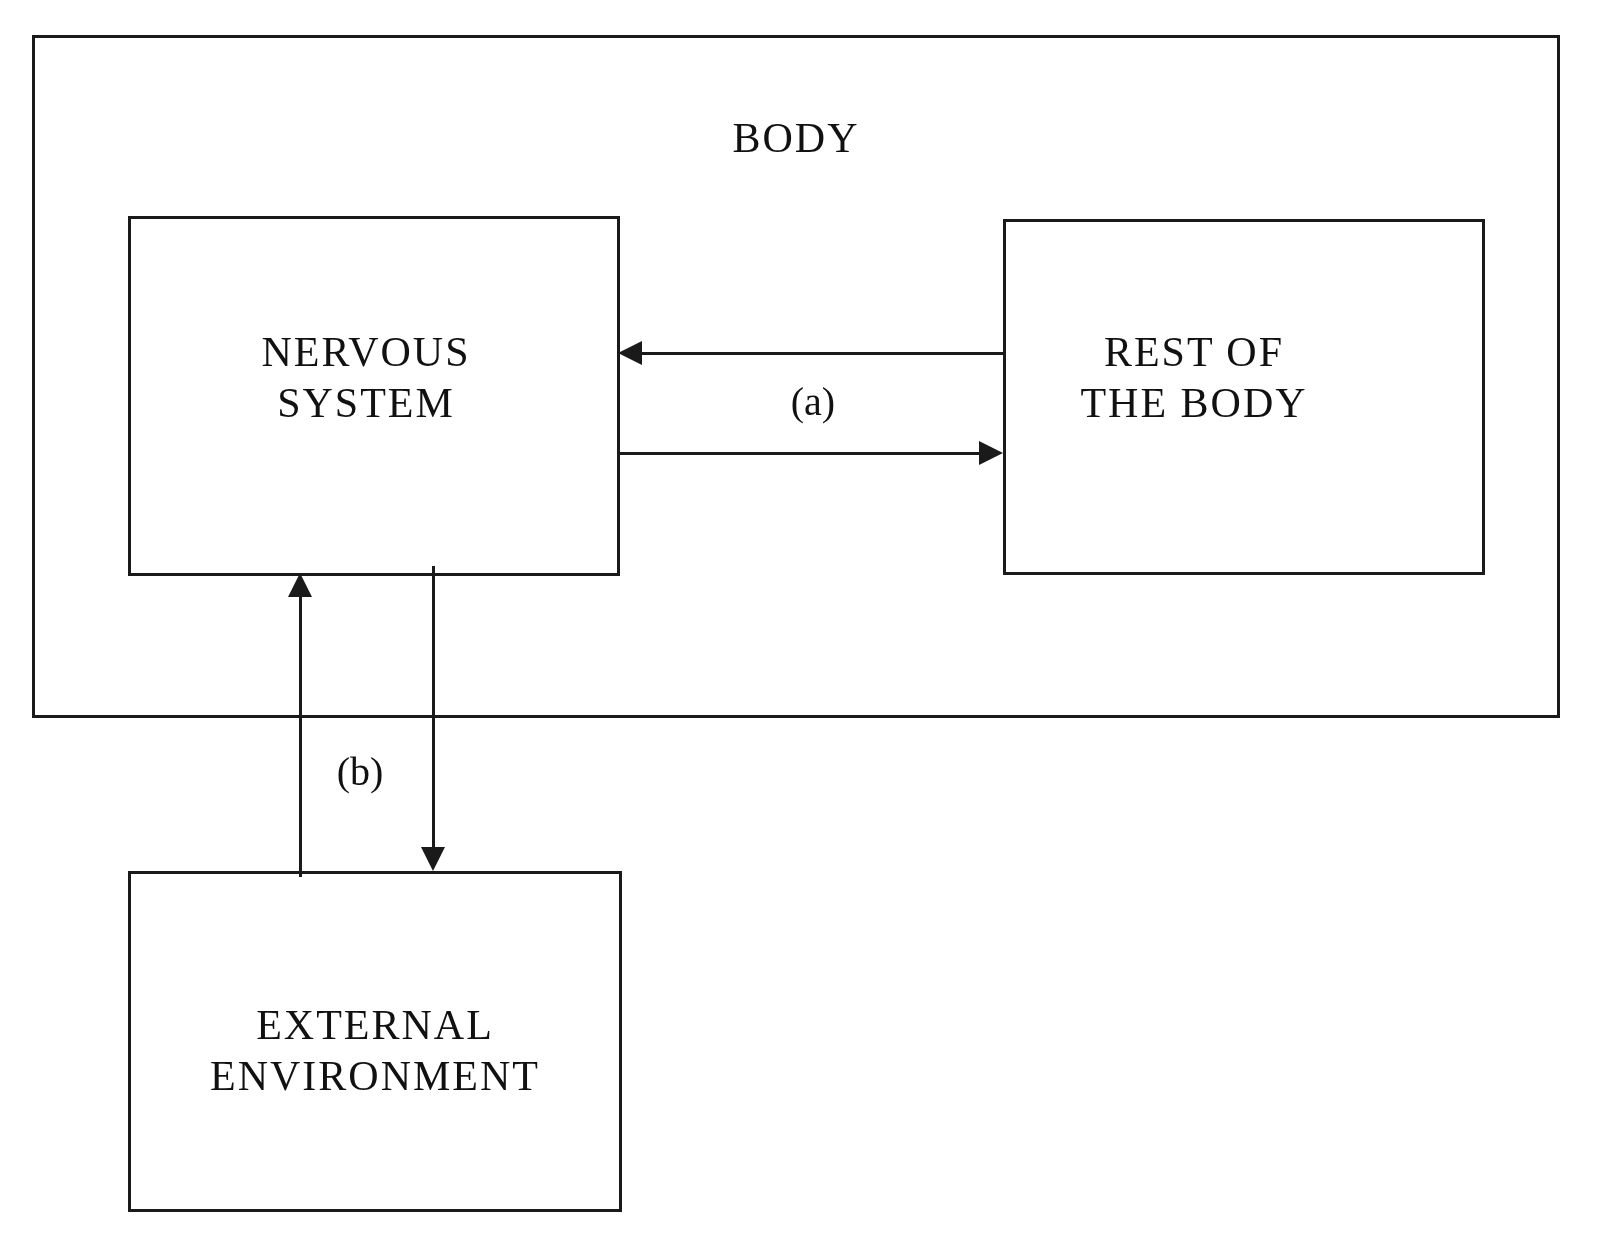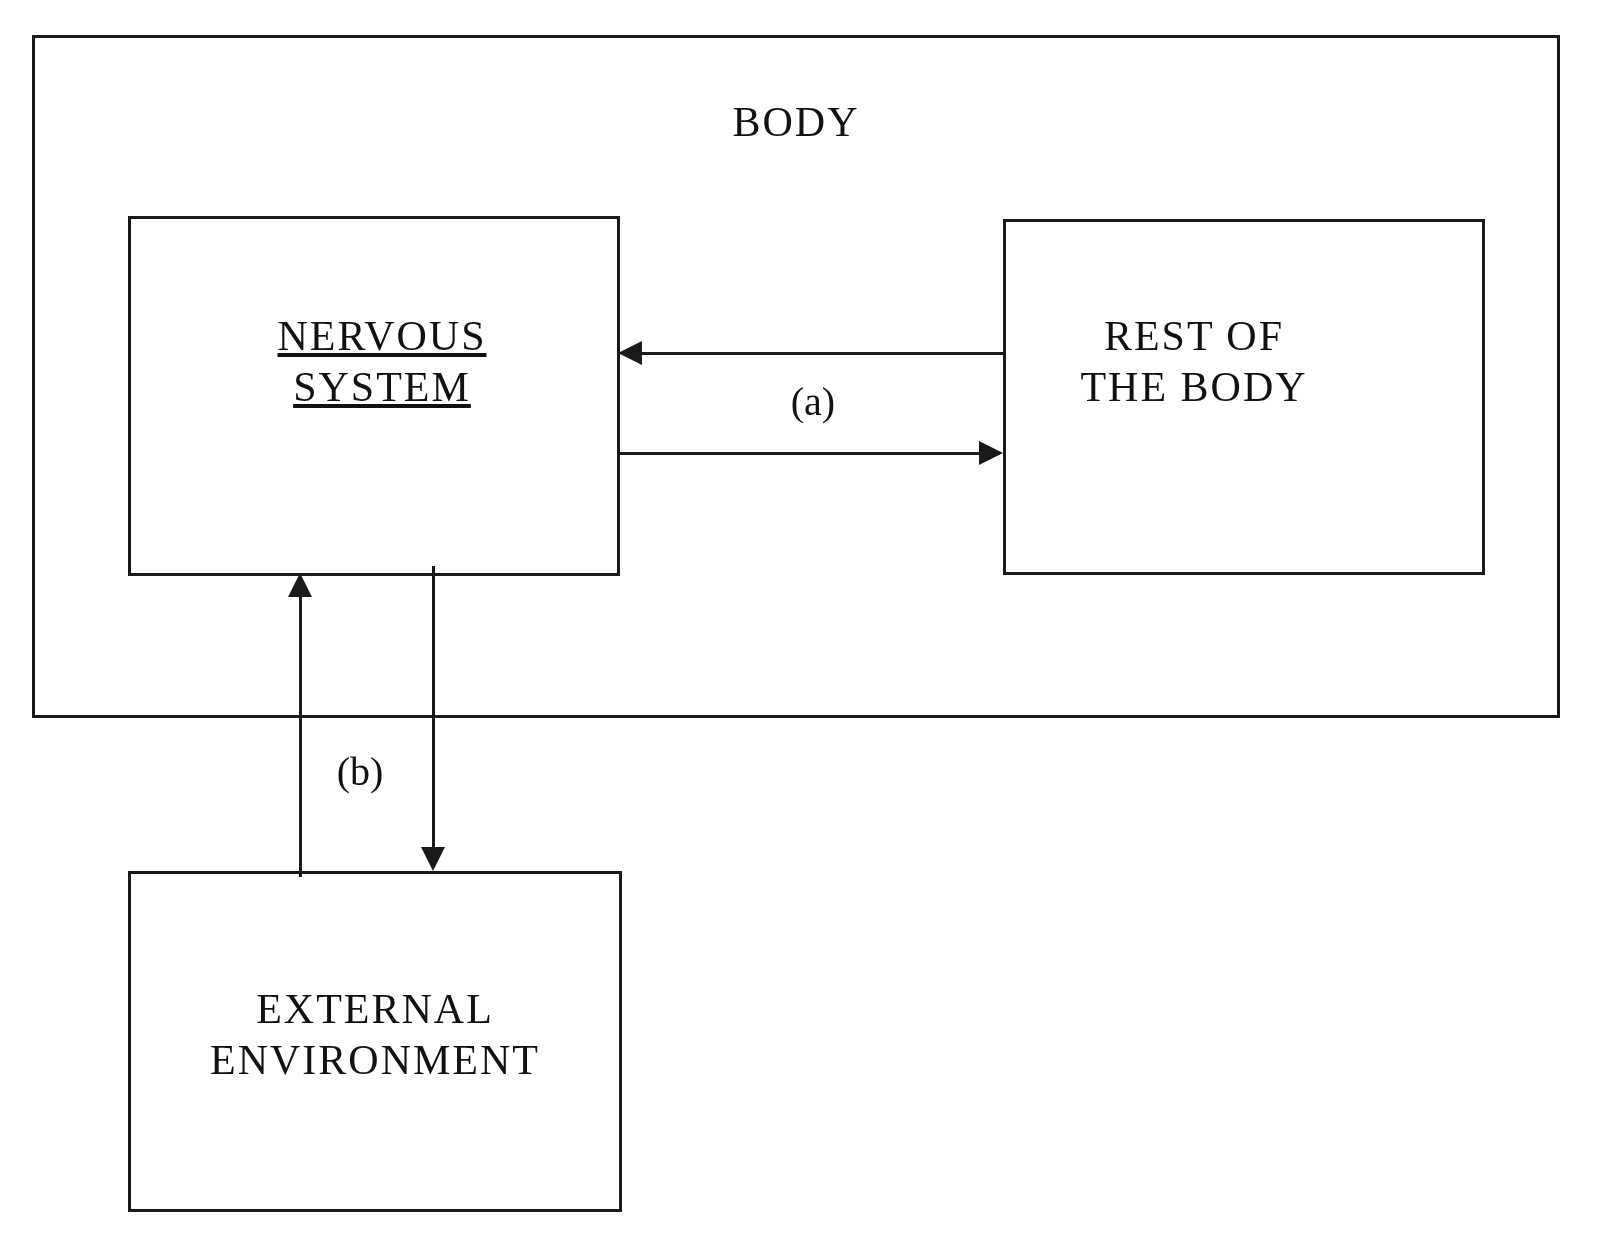--- a/index.html
+++ b/index.html
@@ -23,45 +23,45 @@
   }
   .box-label {
     position: absolute;
     text-align: center;
     color: #111111;
     font-family: "Liberation Serif", "DejaVu Serif", serif;
     letter-spacing: 2px;
     line-height: 1.22;
     white-space: pre-line;
     user-select: none;
+    margin-top: 16px;
   }
   #body-outer {
     left: 32px;
     top: 35px;
     width: 1528px;
     height: 683px;
   }
   #body-title {
     left: 32px;
     top: 97px;
     width: 1528px;
     font-size: 42px;
   }
   #nervous-system-box {
     left: 128px;
     top: 216px;
     width: 492px;
     height: 360px;
   }
   #nervous-system-label {
-    left: 136px;
+    left: 120px;
     top: 311px;
     width: 492px;
     font-size: 42px;
-    text-decoration: underline;
   }
   #rest-of-body-box {
     left: 1003px;
     top: 219px;
     width: 482px;
     height: 356px;
   }
   #rest-of-body-label {
     left: 1003px;
     top: 311px;

